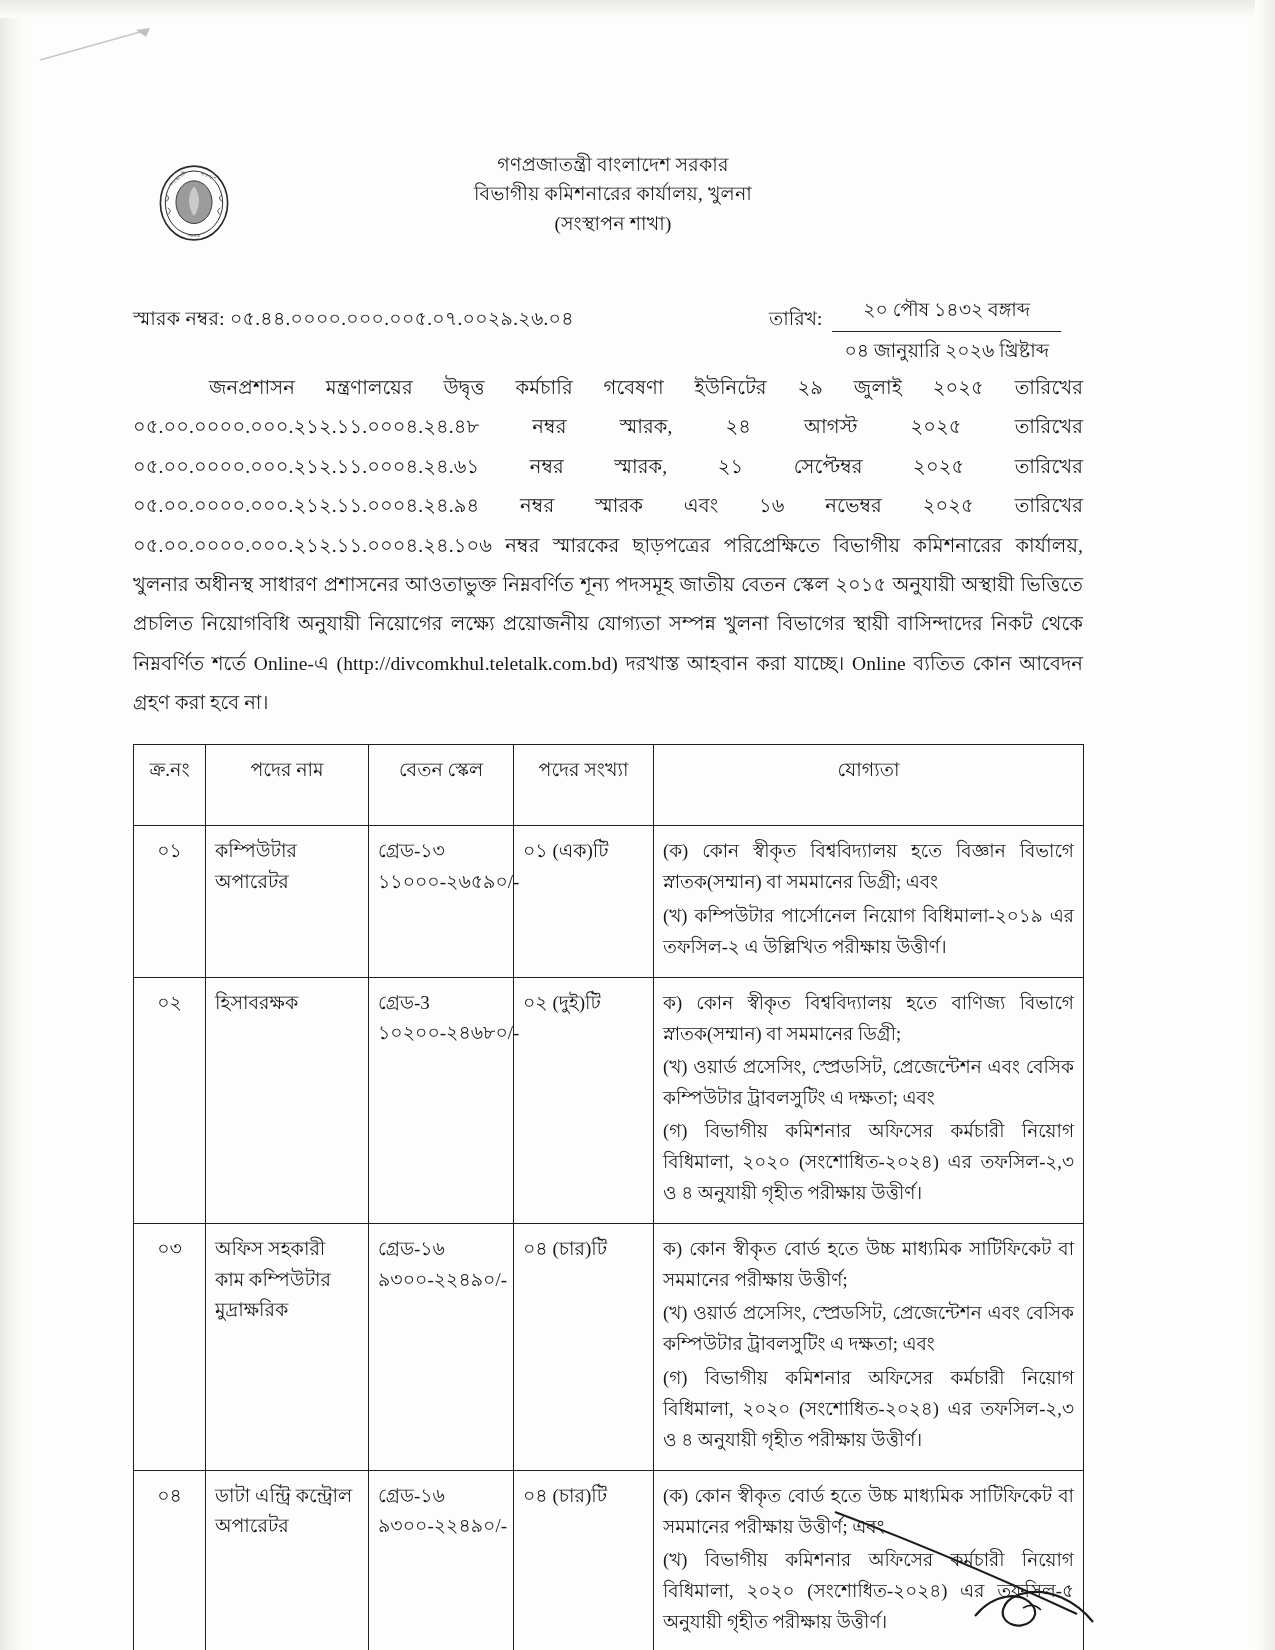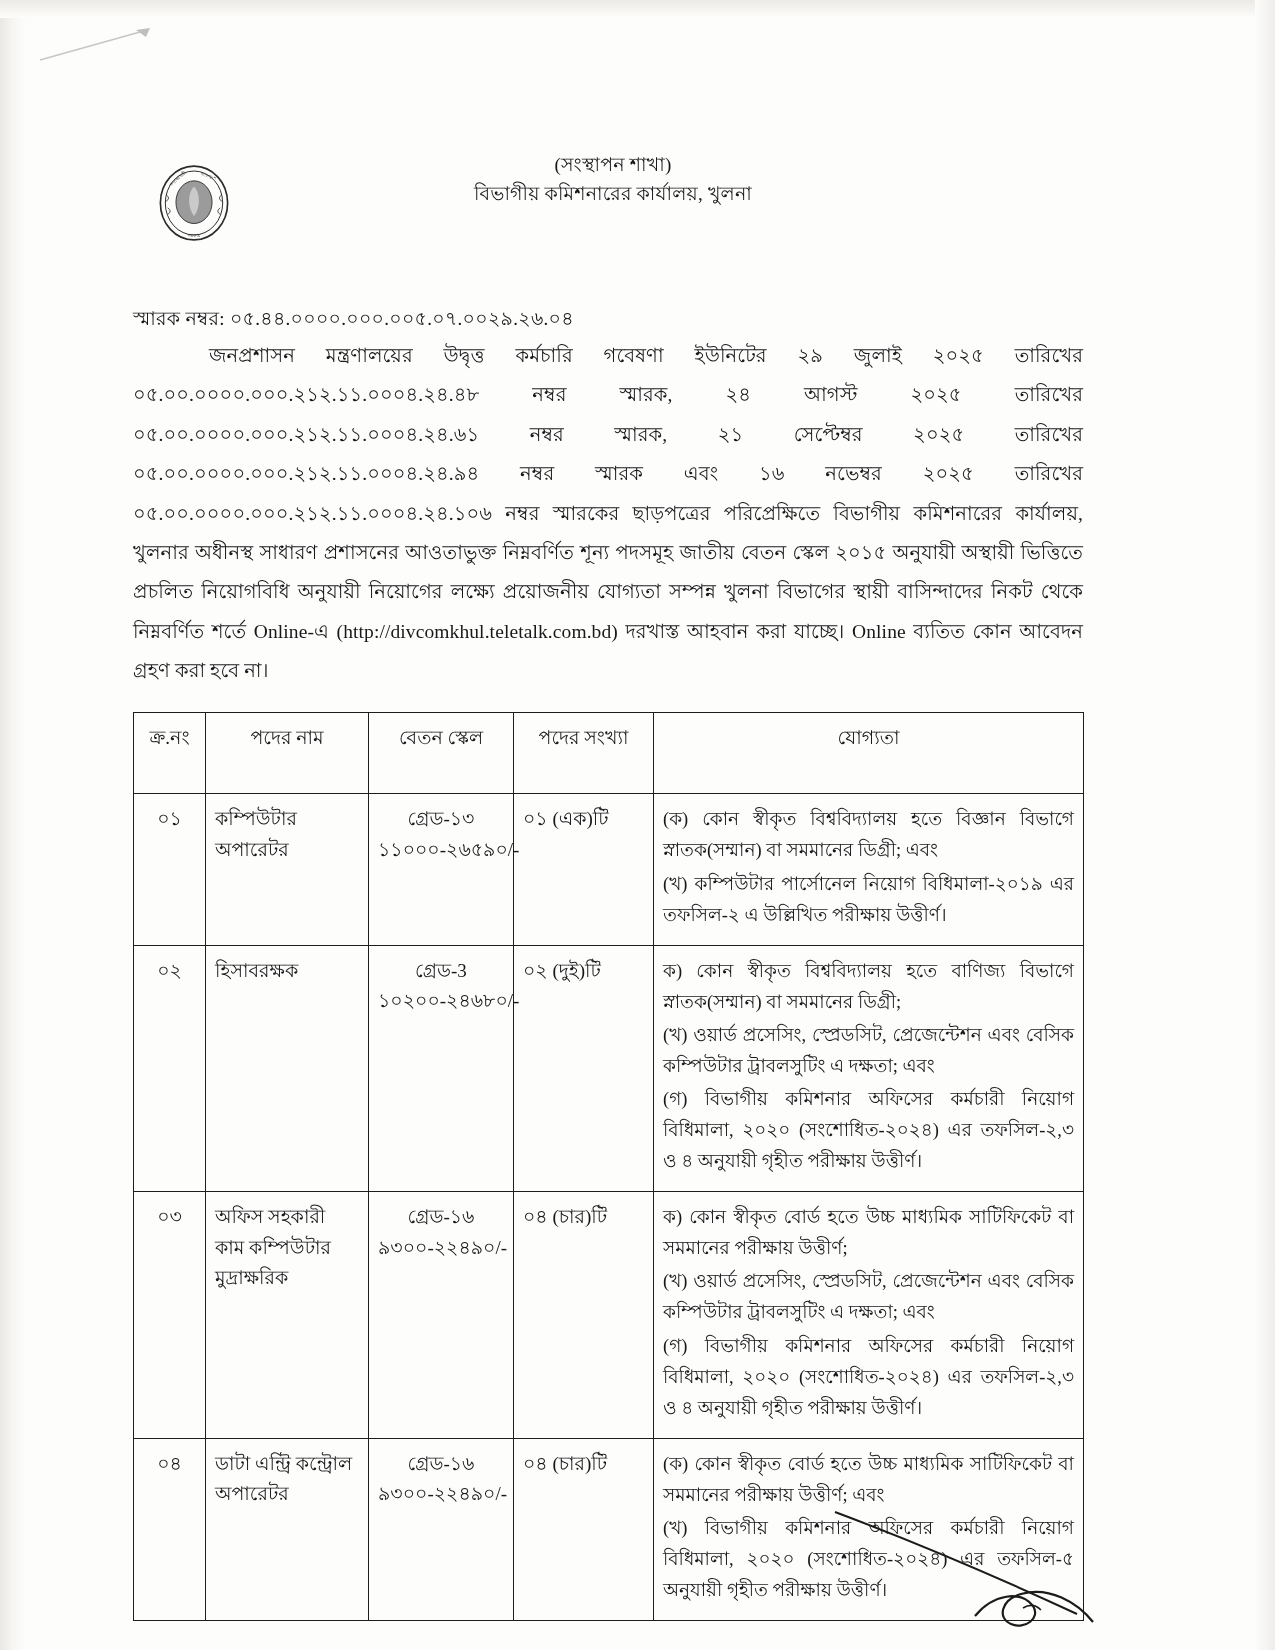--- a/index.html
+++ b/index.html
@@ -168,21 +168,20 @@
   td.sl {
     text-align: center;
     font-size: 19px;
     padding-left: 12px;
   }
   td.post {
     font-size: 19px;
     line-height: 1.6;
   }
   td.scale {
-    text-align: center;
     font-size: 19px;
     line-height: 1.6;
     border-radius: 31px;
   }
   td.count {
     text-align: left;
     font-size: 19px;
     padding-left: 14px;
   }
   td.qual {
@@ -235,27 +234,35 @@
         <g fill="#2b2b2b" font-size="5.5" font-family="'Liberation Sans',sans-serif">
           <text x="50" y="92" text-anchor="middle">সরকার</text>
         </g>
         <g fill="#2b2b2b" font-size="5" font-family="'Liberation Sans',sans-serif">
           <text x="22" y="30" transform="rotate(-42 22 30)">গণপ্রজাতন্ত্রী</text>
           <text x="58" y="16" transform="rotate(18 58 16)">বাংলাদেশ</text>
         </g>
       </svg>
 
       <div class="head-lines">
+        <div class="hl">গণপ্রজাতন্ত্রী বাংলাদেশ সরকার</div>
+        <div class="hl">বিভাগীয় কমিশনারের কার্যালয়, খুলনা</div>
         <div class="hl">(সংস্থাপন শাখা)</div>
-        <div class="hl">বিভাগীয় কমিশনারের কার্যালয়, খুলনা</div>
       </div>
     </div>
 
     <div class="memo-row">
       <div class="memo-no">স্মারক নম্বর: ০৫.৪৪.০০০০.০০০.০০৫.০৭.০০২৯.২৬.০৪</div>
+      <div class="date-block">
+        <div class="date-label">তারিখ:</div>
+        <div class="date-vals">
+          <div class="d1">২০ পৌষ ১৪৩২ বঙ্গাব্দ</div>
+          <div class="d2">০৪ জানুয়ারি ২০২৬ খ্রিষ্টাব্দ</div>
+        </div>
+      </div>
     </div>
 
 
     <div class="body-para">জনপ্রশাসন মন্ত্রণালয়ের উদ্বৃত্ত কর্মচারি গবেষণা ইউনিটের ২৯ জুলাই ২০২৫ তারিখের ০৫.০০.০০০০.০০০.২১২.১১.০০০৪.২৪.৪৮ নম্বর স্মারক, ২৪ আগস্ট ২০২৫ তারিখের ০৫.০০.০০০০.০০০.২১২.১১.০০০৪.২৪.৬১ নম্বর স্মারক, ২১ সেপ্টেম্বর ২০২৫ তারিখের ০৫.০০.০০০০.০০০.২১২.১১.০০০৪.২৪.৯৪ নম্বর স্মারক এবং ১৬ নভেম্বর ২০২৫ তারিখের ০৫.০০.০০০০.০০০.২১২.১১.০০০৪.২৪.১০৬ নম্বর স্মারকের ছাড়পত্রের পরিপ্রেক্ষিতে বিভাগীয় কমিশনারের কার্যালয়, খুলনার অধীনস্থ সাধারণ প্রশাসনের আওতাভুক্ত নিম্নবর্ণিত শূন্য পদসমূহ জাতীয় বেতন স্কেল ২০১৫ অনুযায়ী অস্থায়ী ভিত্তিতে প্রচলিত নিয়োগবিধি অনুযায়ী নিয়োগের লক্ষ্যে প্রয়োজনীয় যোগ্যতা সম্পন্ন খুলনা বিভাগের স্থায়ী বাসিন্দাদের নিকট থেকে নিম্নবর্ণিত শর্তে Online-এ (http://divcomkhul.teletalk.com.bd) দরখাস্ত আহবান করা যাচ্ছে। Online ব্যতিত কোন আবেদন গ্রহণ করা হবে না।</div>
 
     <table class="vacancy">
       <colgroup>
         <col class="c-sl">
           <col class="c-post">
           <col class="c-scale">

